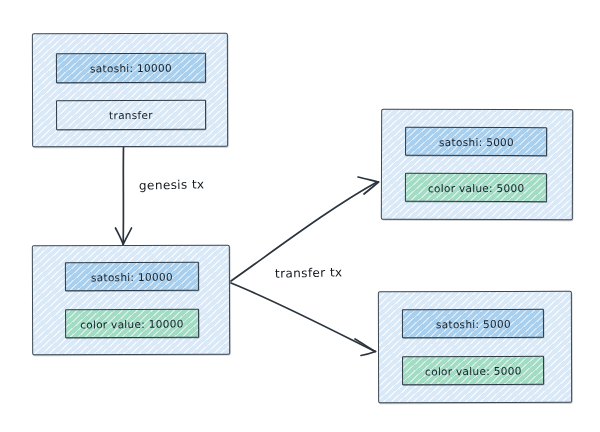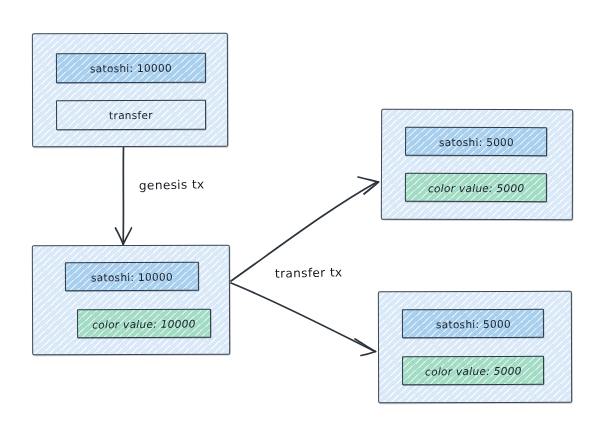--- a/index.html
+++ b/index.html
@@ -57,21 +57,20 @@
   }
   .row.green {
     background-color: #a3dcc5;
     background-image: repeating-linear-gradient(
         -42deg,
         rgba(255,255,255,0.55) 0px,
         rgba(255,255,255,0.55) 1.2px,
         rgba(255,255,255,0) 1.2px,
         rgba(255,255,255,0) 5px
       );
-    font-style: italic;
   }
   .row.plain {
     background-color: transparent;
   }
   .row-label {
     font-size: 10.5px;
     color: #16202b;
     letter-spacing: 0.3px;
     white-space: nowrap;
     transform: rotate(-0.4deg);
@@ -128,21 +127,21 @@
     </div>
     <div class="row plain" style="left:23px; top:66px; width:150px; height:30px;">
       <span class="row-label">transfer</span>
     </div>
   </div>
 
   <div class="node" style="left:32px; top:245px; width:198px; height:110px; transform:rotate(-0.2deg);">
     <div class="row blue" style="left:32px; top:16px; width:134px; height:29px;">
       <span class="row-label">satoshi: 10000</span>
     </div>
-    <div class="row green" style="left:44px; top:63px; width:134px; height:29px;">
+    <div class="row green" style="left:32px; top:63px; width:134px; height:29px;">
       <span class="row-label">color value: 10000</span>
     </div>
   </div>
 
   <div class="node" style="left:381px; top:109px; width:192px; height:111px; transform:rotate(0.2deg);">
     <div class="row blue" style="left:23px; top:17px; width:142px; height:29px;">
       <span class="row-label">satoshi: 5000</span>
     </div>
     <div class="row green" style="left:23px; top:63px; width:142px; height:29px;">
       <span class="row-label">color value: 5000</span>

